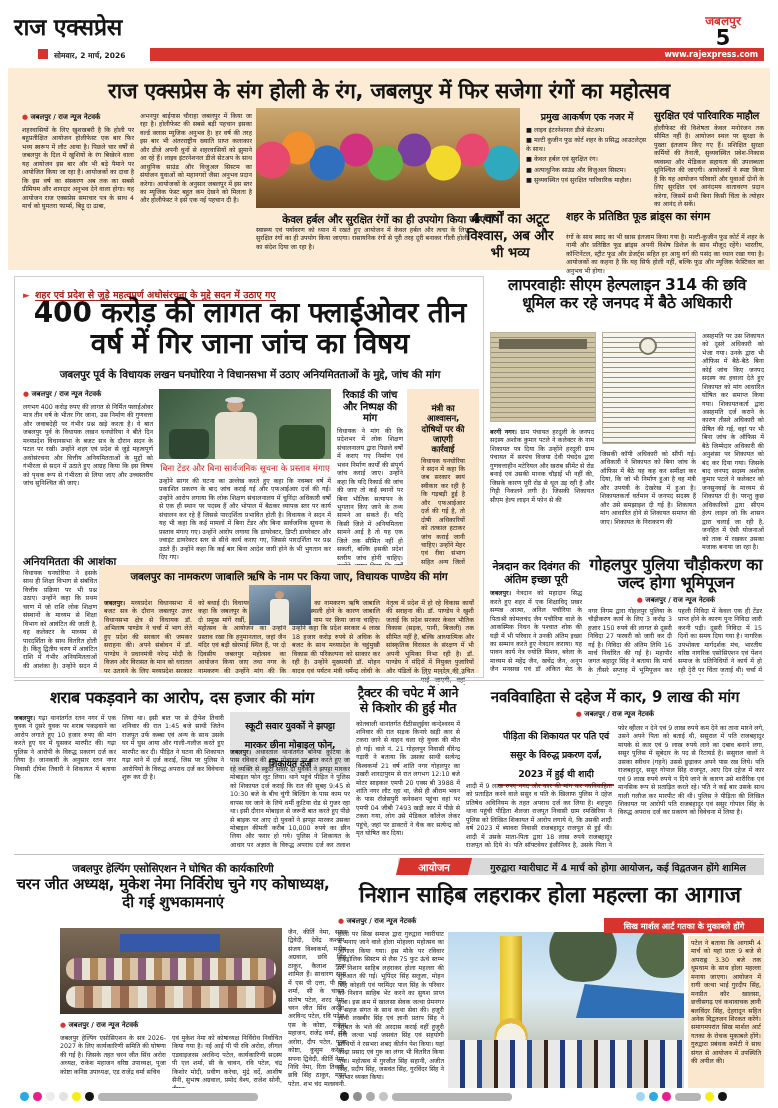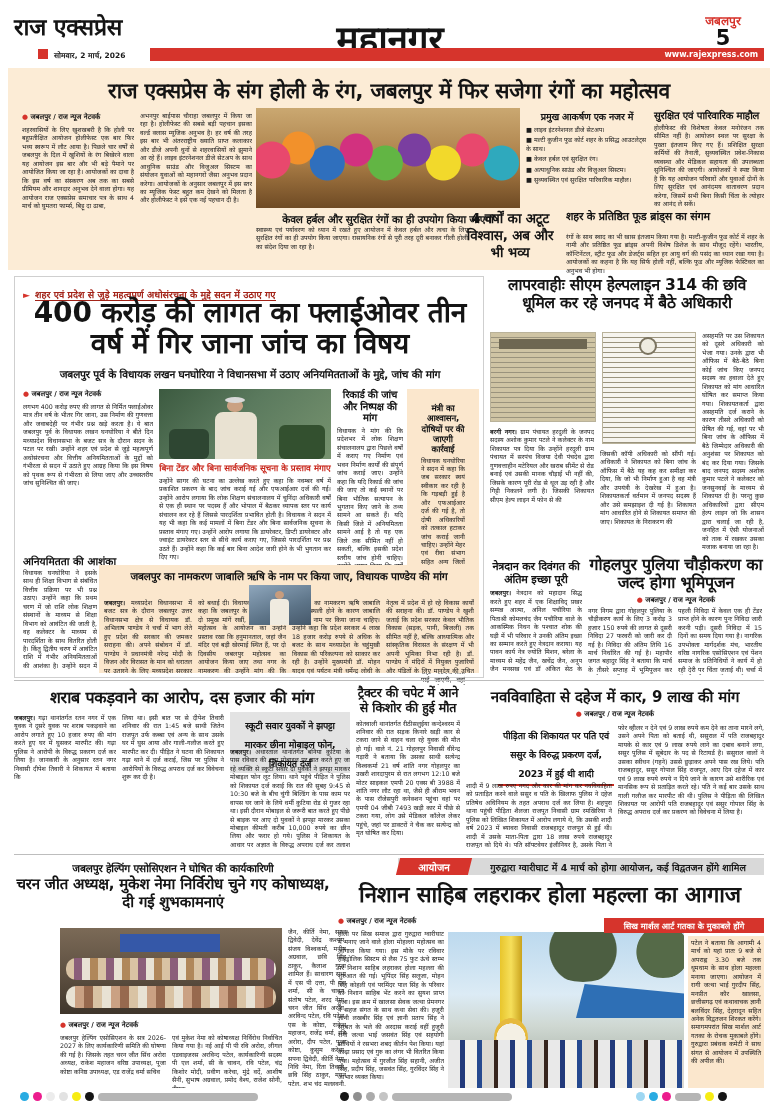--- a/index.html
+++ b/index.html
@@ -10,41 +10,38 @@
   .bold{font-weight:bold;}
   .body-text{font-size:6.3px;line-height:1.34;text-align:justify;color:#1c1c1c;overflow:hidden;}
   .byline{font-size:6.9px;font-weight:bold;color:#111;}
   .red{color:#d6342c;}
   .hl{color:#141414;font-weight:bold;letter-spacing:-0.2px;}
   .rule-h{height:1px;background:#bdbdbd;}
   .cream{background:#fcecd6;}
   .peach-box{background:#fbe7cd;}
   .gray-box{background:#e3e3e3;}
   .subhead-s{font-size:10.5px;font-weight:bold;color:#141414;line-height:1.15;}
-  .caption-red{color:#c9281d;font-weight:bold;font-size:8.6px;line-height:1.2;}
+  .caption-red{color:#c9281d;font-weight:normal;font-size:8.6px;line-height:1.2;}
   .doc{background:#f3efe4;border:1px solid #b9b29a;
        background-image:repeating-linear-gradient(180deg,transparent 0 4px,#9a937d 4px 5px);}
   .dotrow{display:flex;align-items:center;gap:4px;}
   .cdot{width:9px;height:9px;border-radius:50%;}
   .gbar{height:8px;border-radius:4px;background:#b5b5b5;}
 </style>
 </head>
 <body>
 
 <div class="page">
 
   <div class="abs" style="left:14px;top:10px;width:150px;">
     <div class="hl" style="font-size:23px;font-weight:900;">राज एक्सप्रेस</div>
   </div>
   <div class="abs" style="left:38px;top:49px;width:10px;height:10px;background:#d6342c;"></div>
   <div class="abs bold" style="left:54px;top:50px;font-size:7.5px;color:#1a1a1a;">सोमवार, 2 मार्च, 2026</div>
 
-  <div class="abs center" style="left:250px;top:12px;width:280px;">
-    <span class="hl" style="font-size:37px;font-weight:900;">महानगर</span>
-  </div>
 
   <div class="abs red bold center" style="left:688px;top:12px;width:70px;font-size:12px;">जबलपुर</div>
   <div class="abs bold center" style="left:700px;top:26px;width:46px;font-size:21px;color:#111;">5</div>
 
   <div class="abs" style="left:150px;top:48px;width:614px;height:13px;background:#d6342c;">
     <span class="abs" style="right:6px;top:2px;color:#fff;font-size:8px;font-weight:bold;">www.rajexpress.com</span>
   </div>
 
   <div class="abs cream" style="left:8px;top:68px;width:762px;height:202px;">
     <div class="abs hl center" style="left:10px;top:8px;width:742px;font-size:21px;">राज एक्सप्रेस के संग होली के रंग, जबलपुर में फिर सजेगा रंगों का महोत्सव</div>

